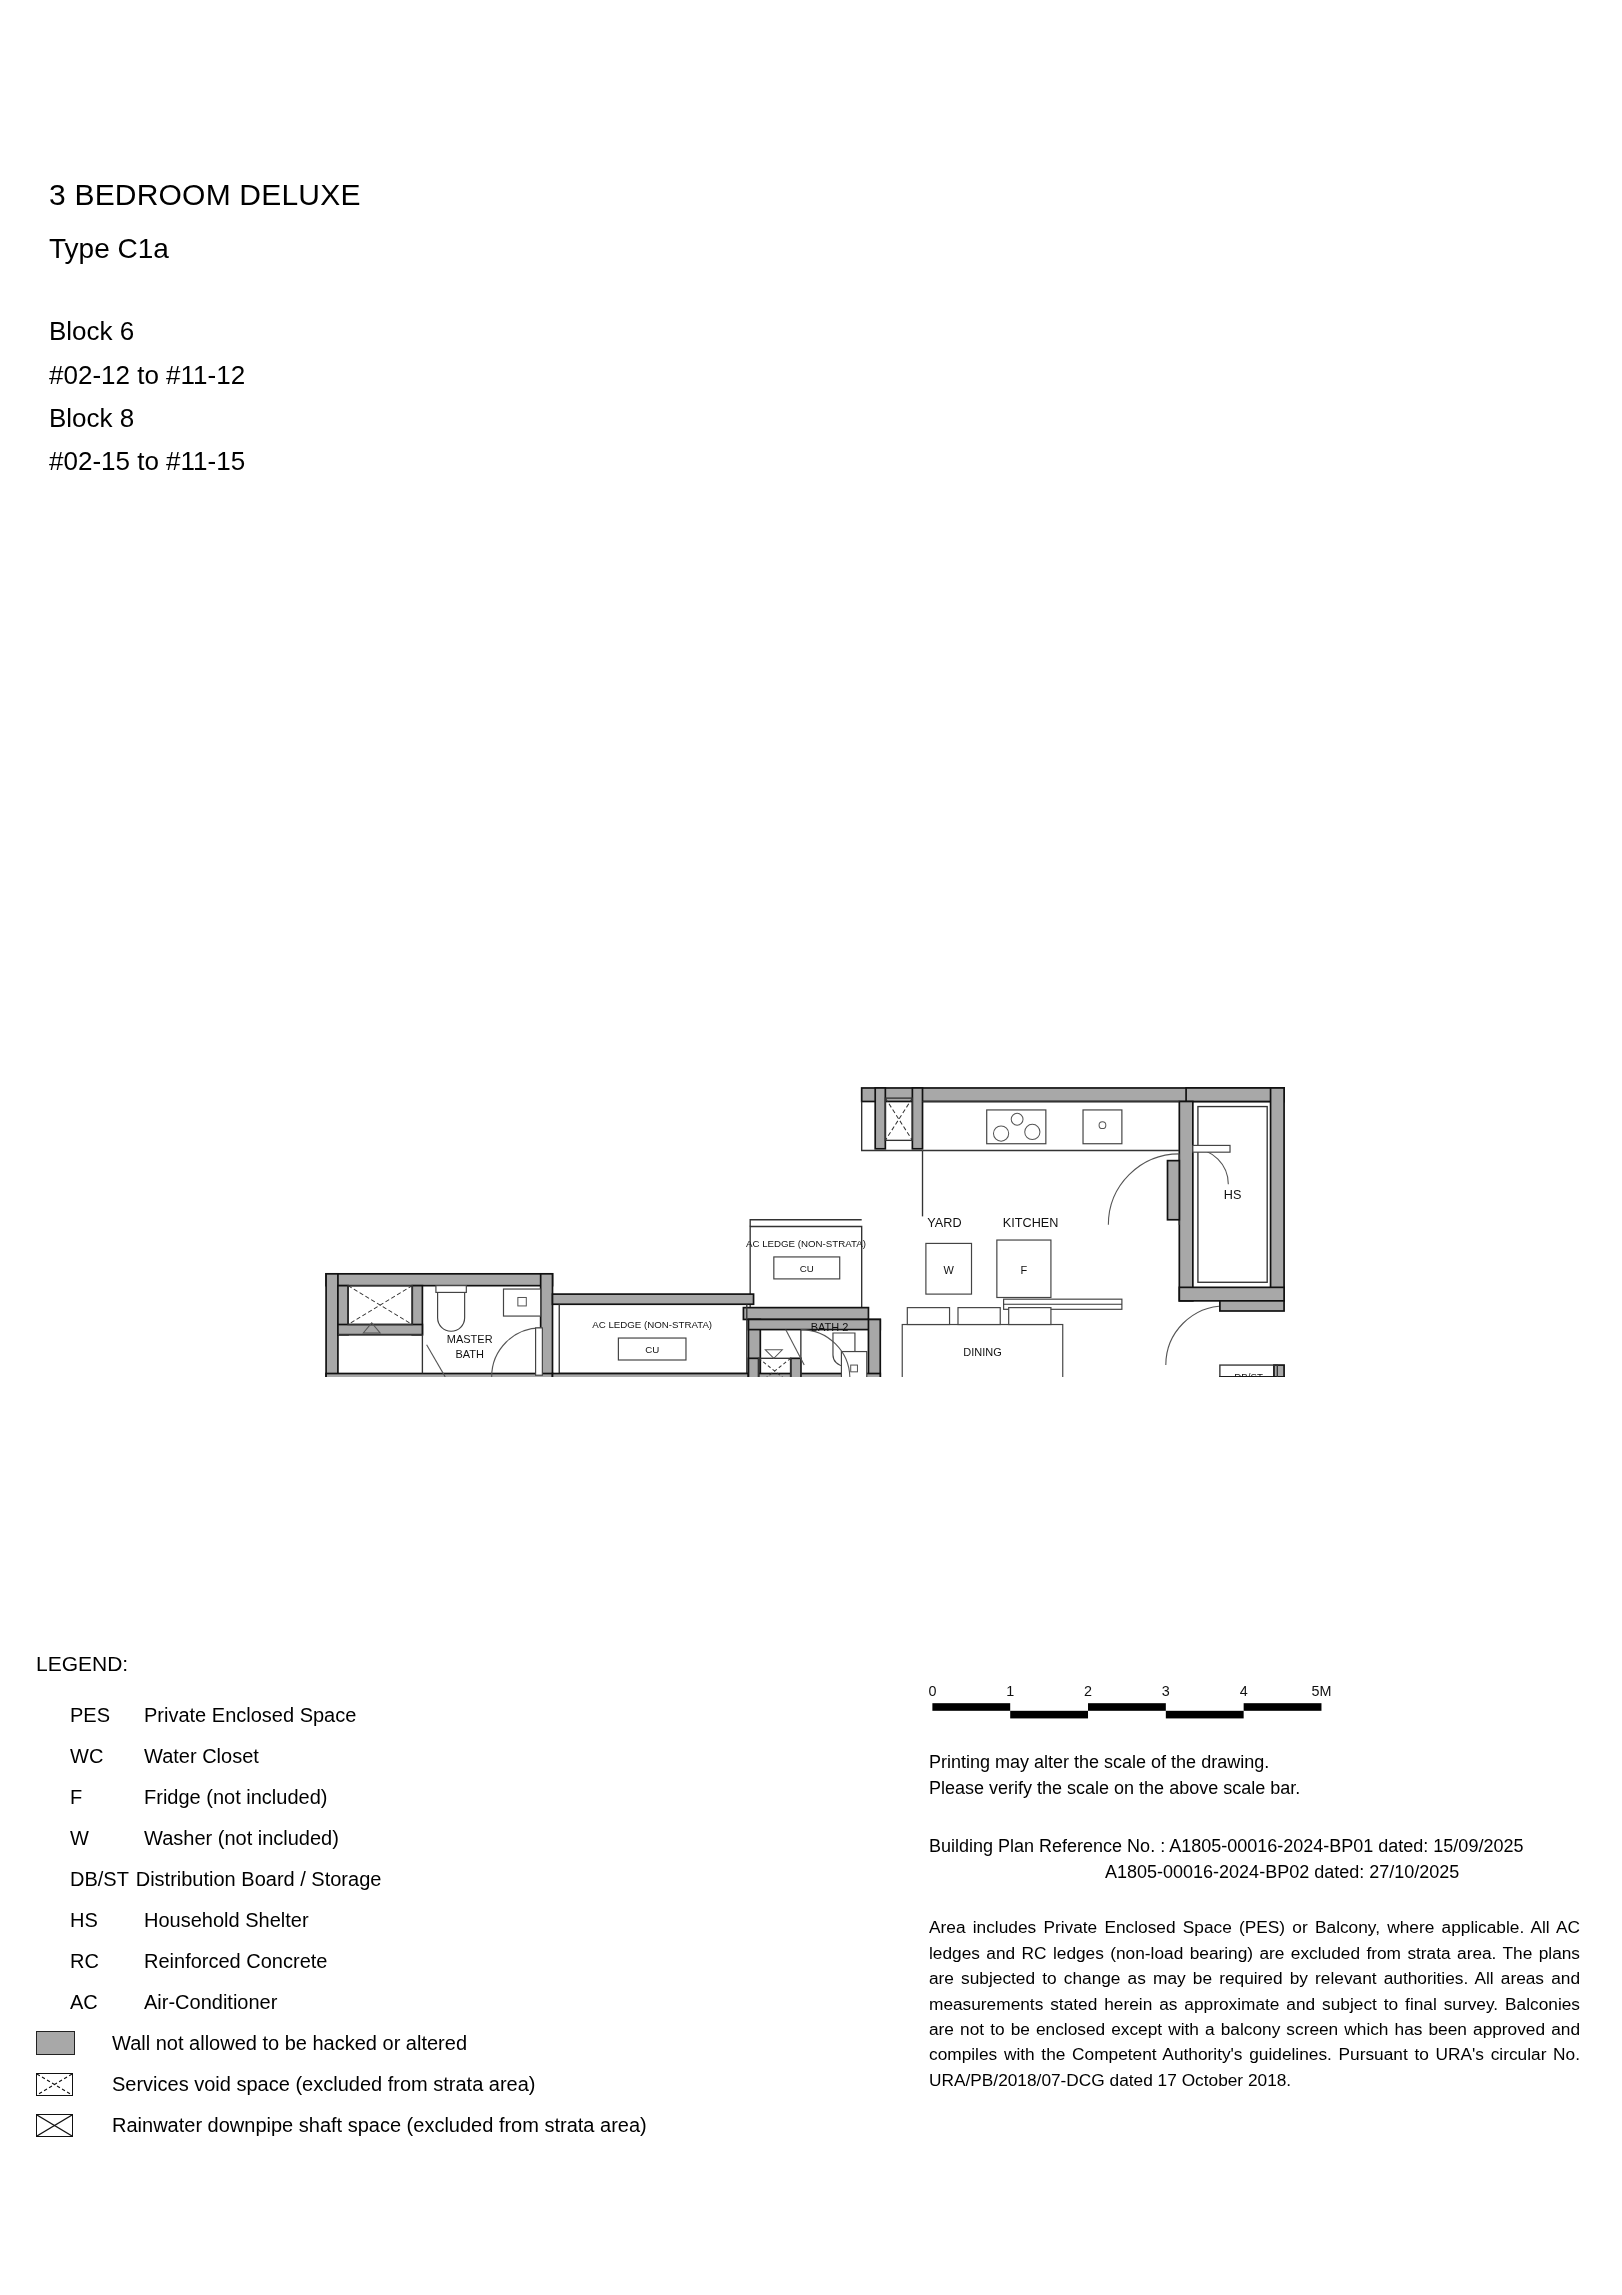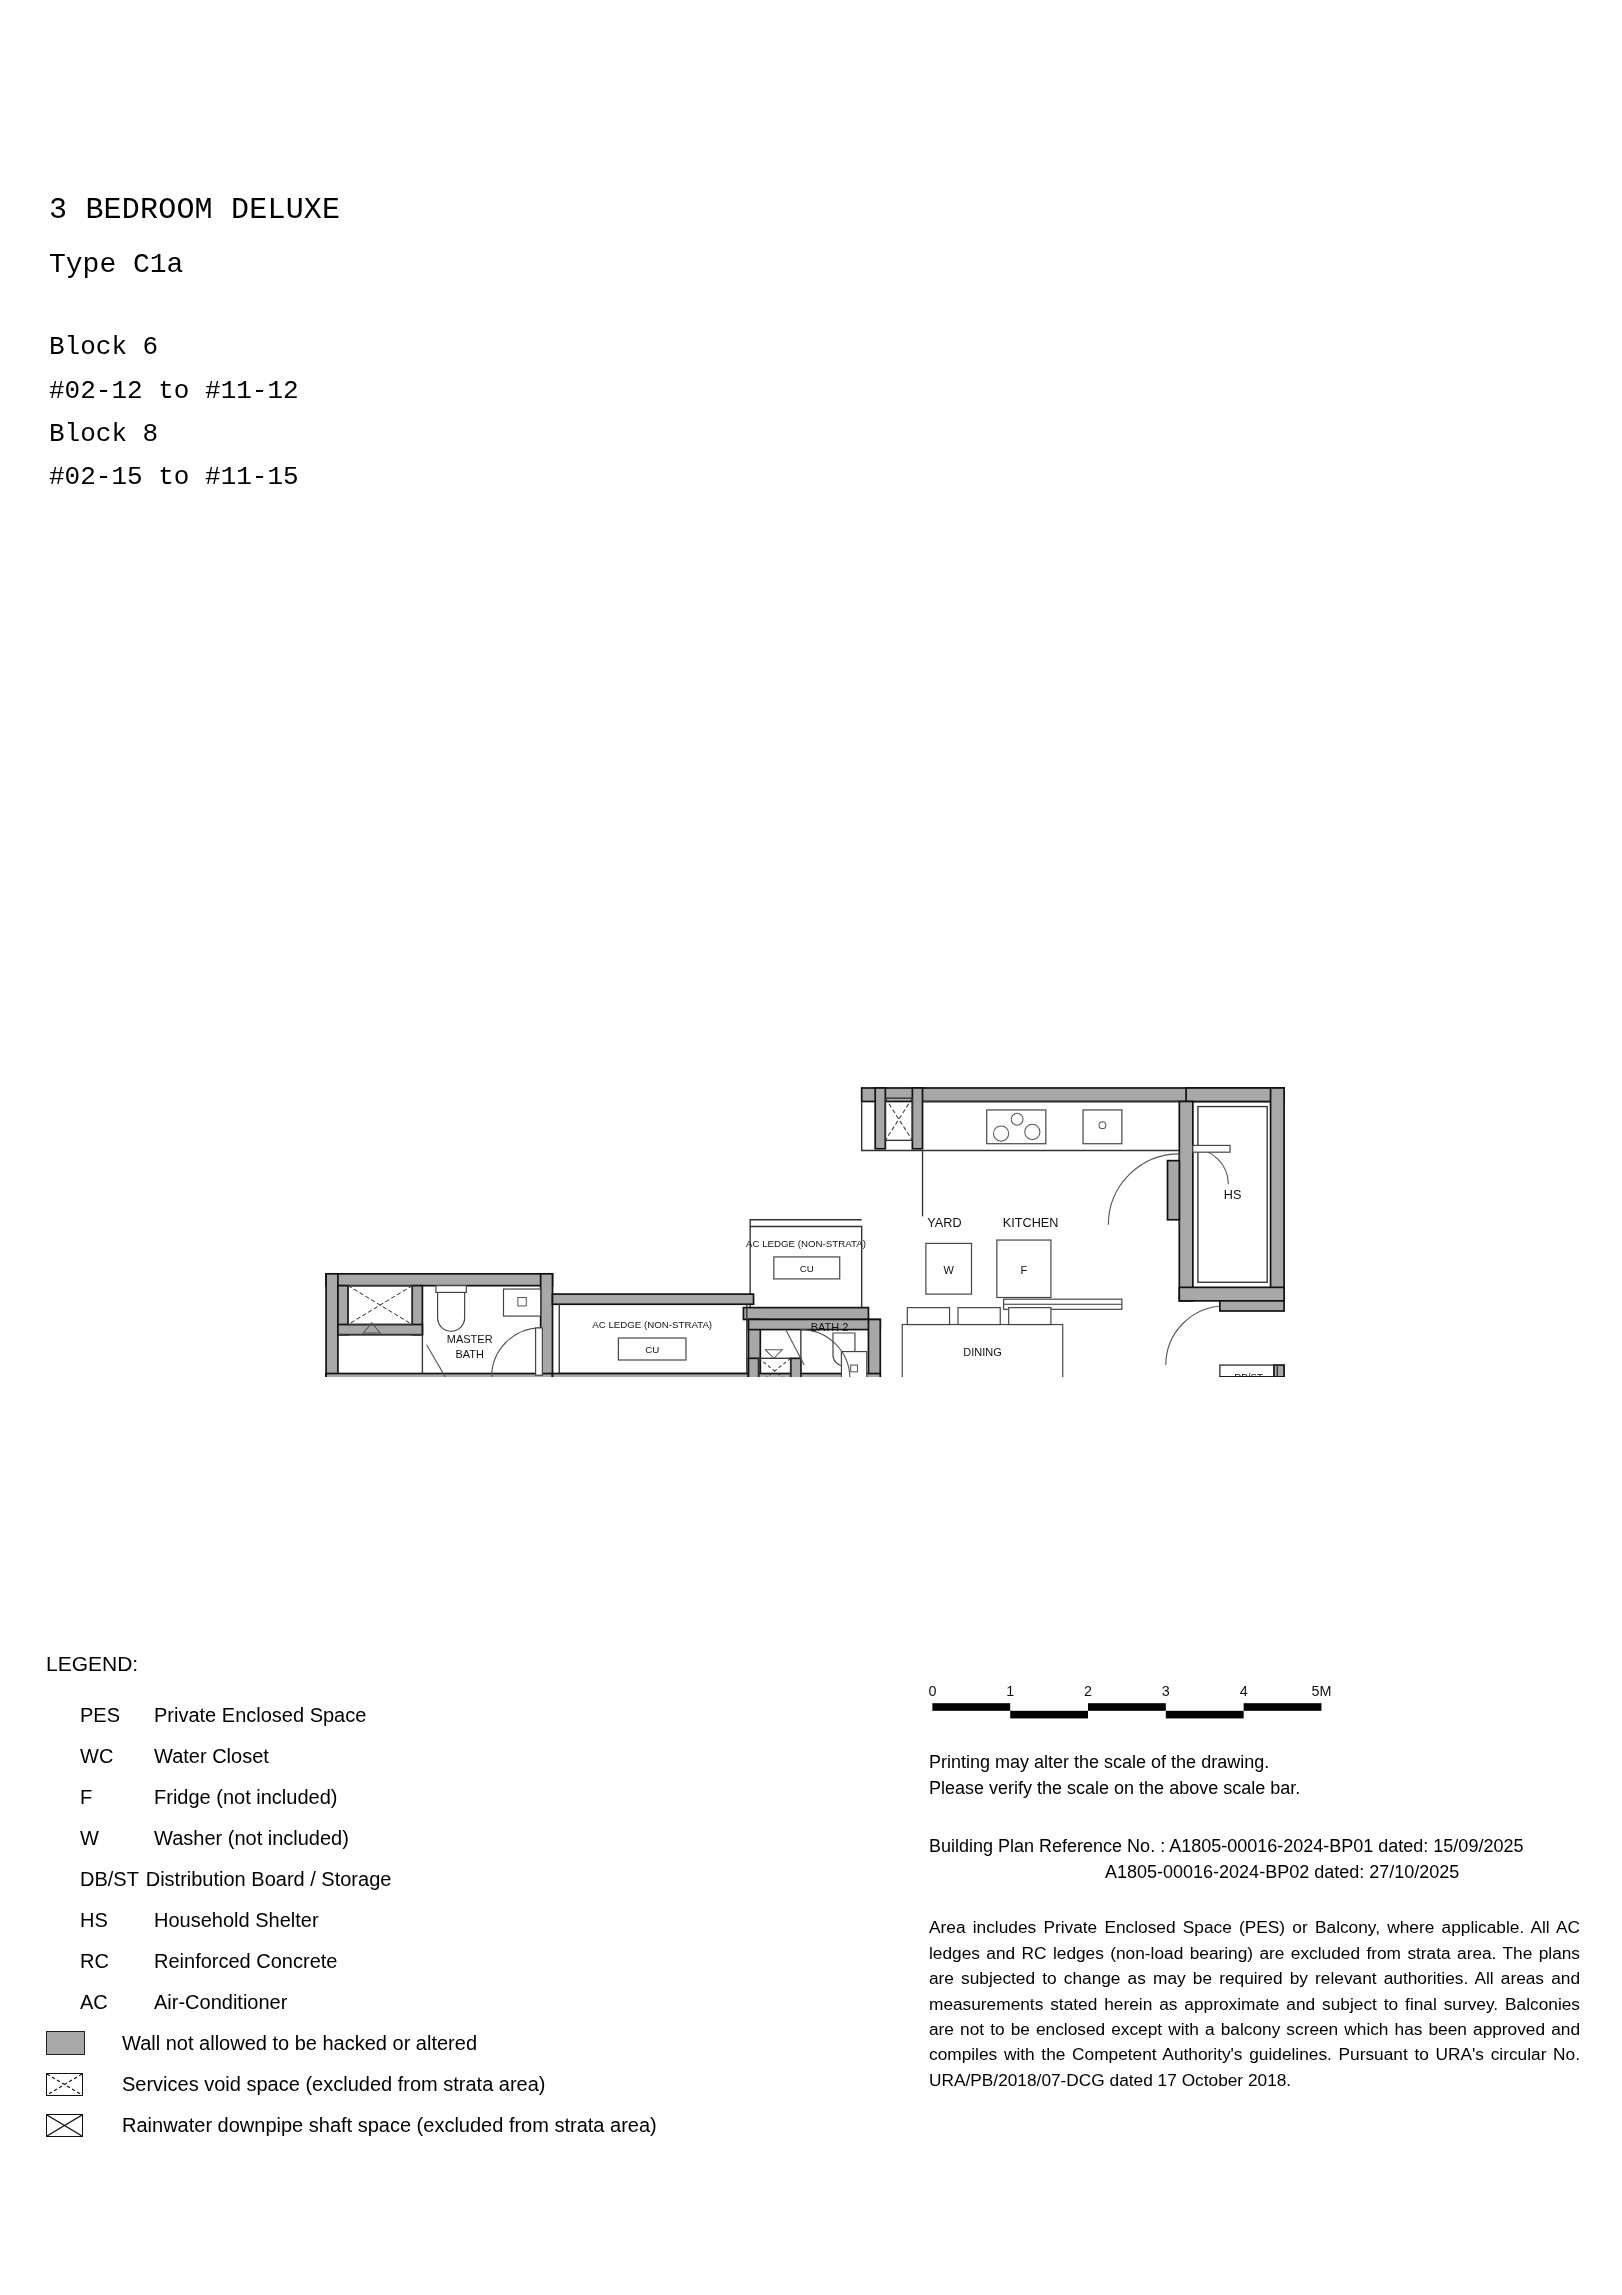--- a/index.html
+++ b/index.html
@@ -13,23 +13,22 @@
     position: relative;
     font-family: "Liberation Sans", sans-serif;
     color: #000000;
     overflow: hidden;
   }
 
   
   #title-block {
     position: absolute;
     left: 49px;
-    top: 192px;
+    top: 176px;
     width: 591px;
-    font-family: Liberation Mono, monospace;
   }
   #unit-type-name {
     font-size: 30px;
     font-weight: 400;
     letter-spacing: 0.2px;
     line-height: 1.26;
     color: #000;
   }
   #unit-type-code {
     font-size: 28px;
@@ -54,21 +53,21 @@
     left: 0px;
     top: 532px;
     width: 1622px;
     height: 845px;
   }
   #floorplan-svg { display:block; }
 
   
   #legend-section {
     position: absolute;
-    left: 46px;
+    left: 36px;
     top: 1652px;
     width: 777px;
   }
   #legend-title {
     font-size: 21px;
     margin-bottom: 18.6px;
   }
   .legend-row {
     display: flex;
     align-items: center;

